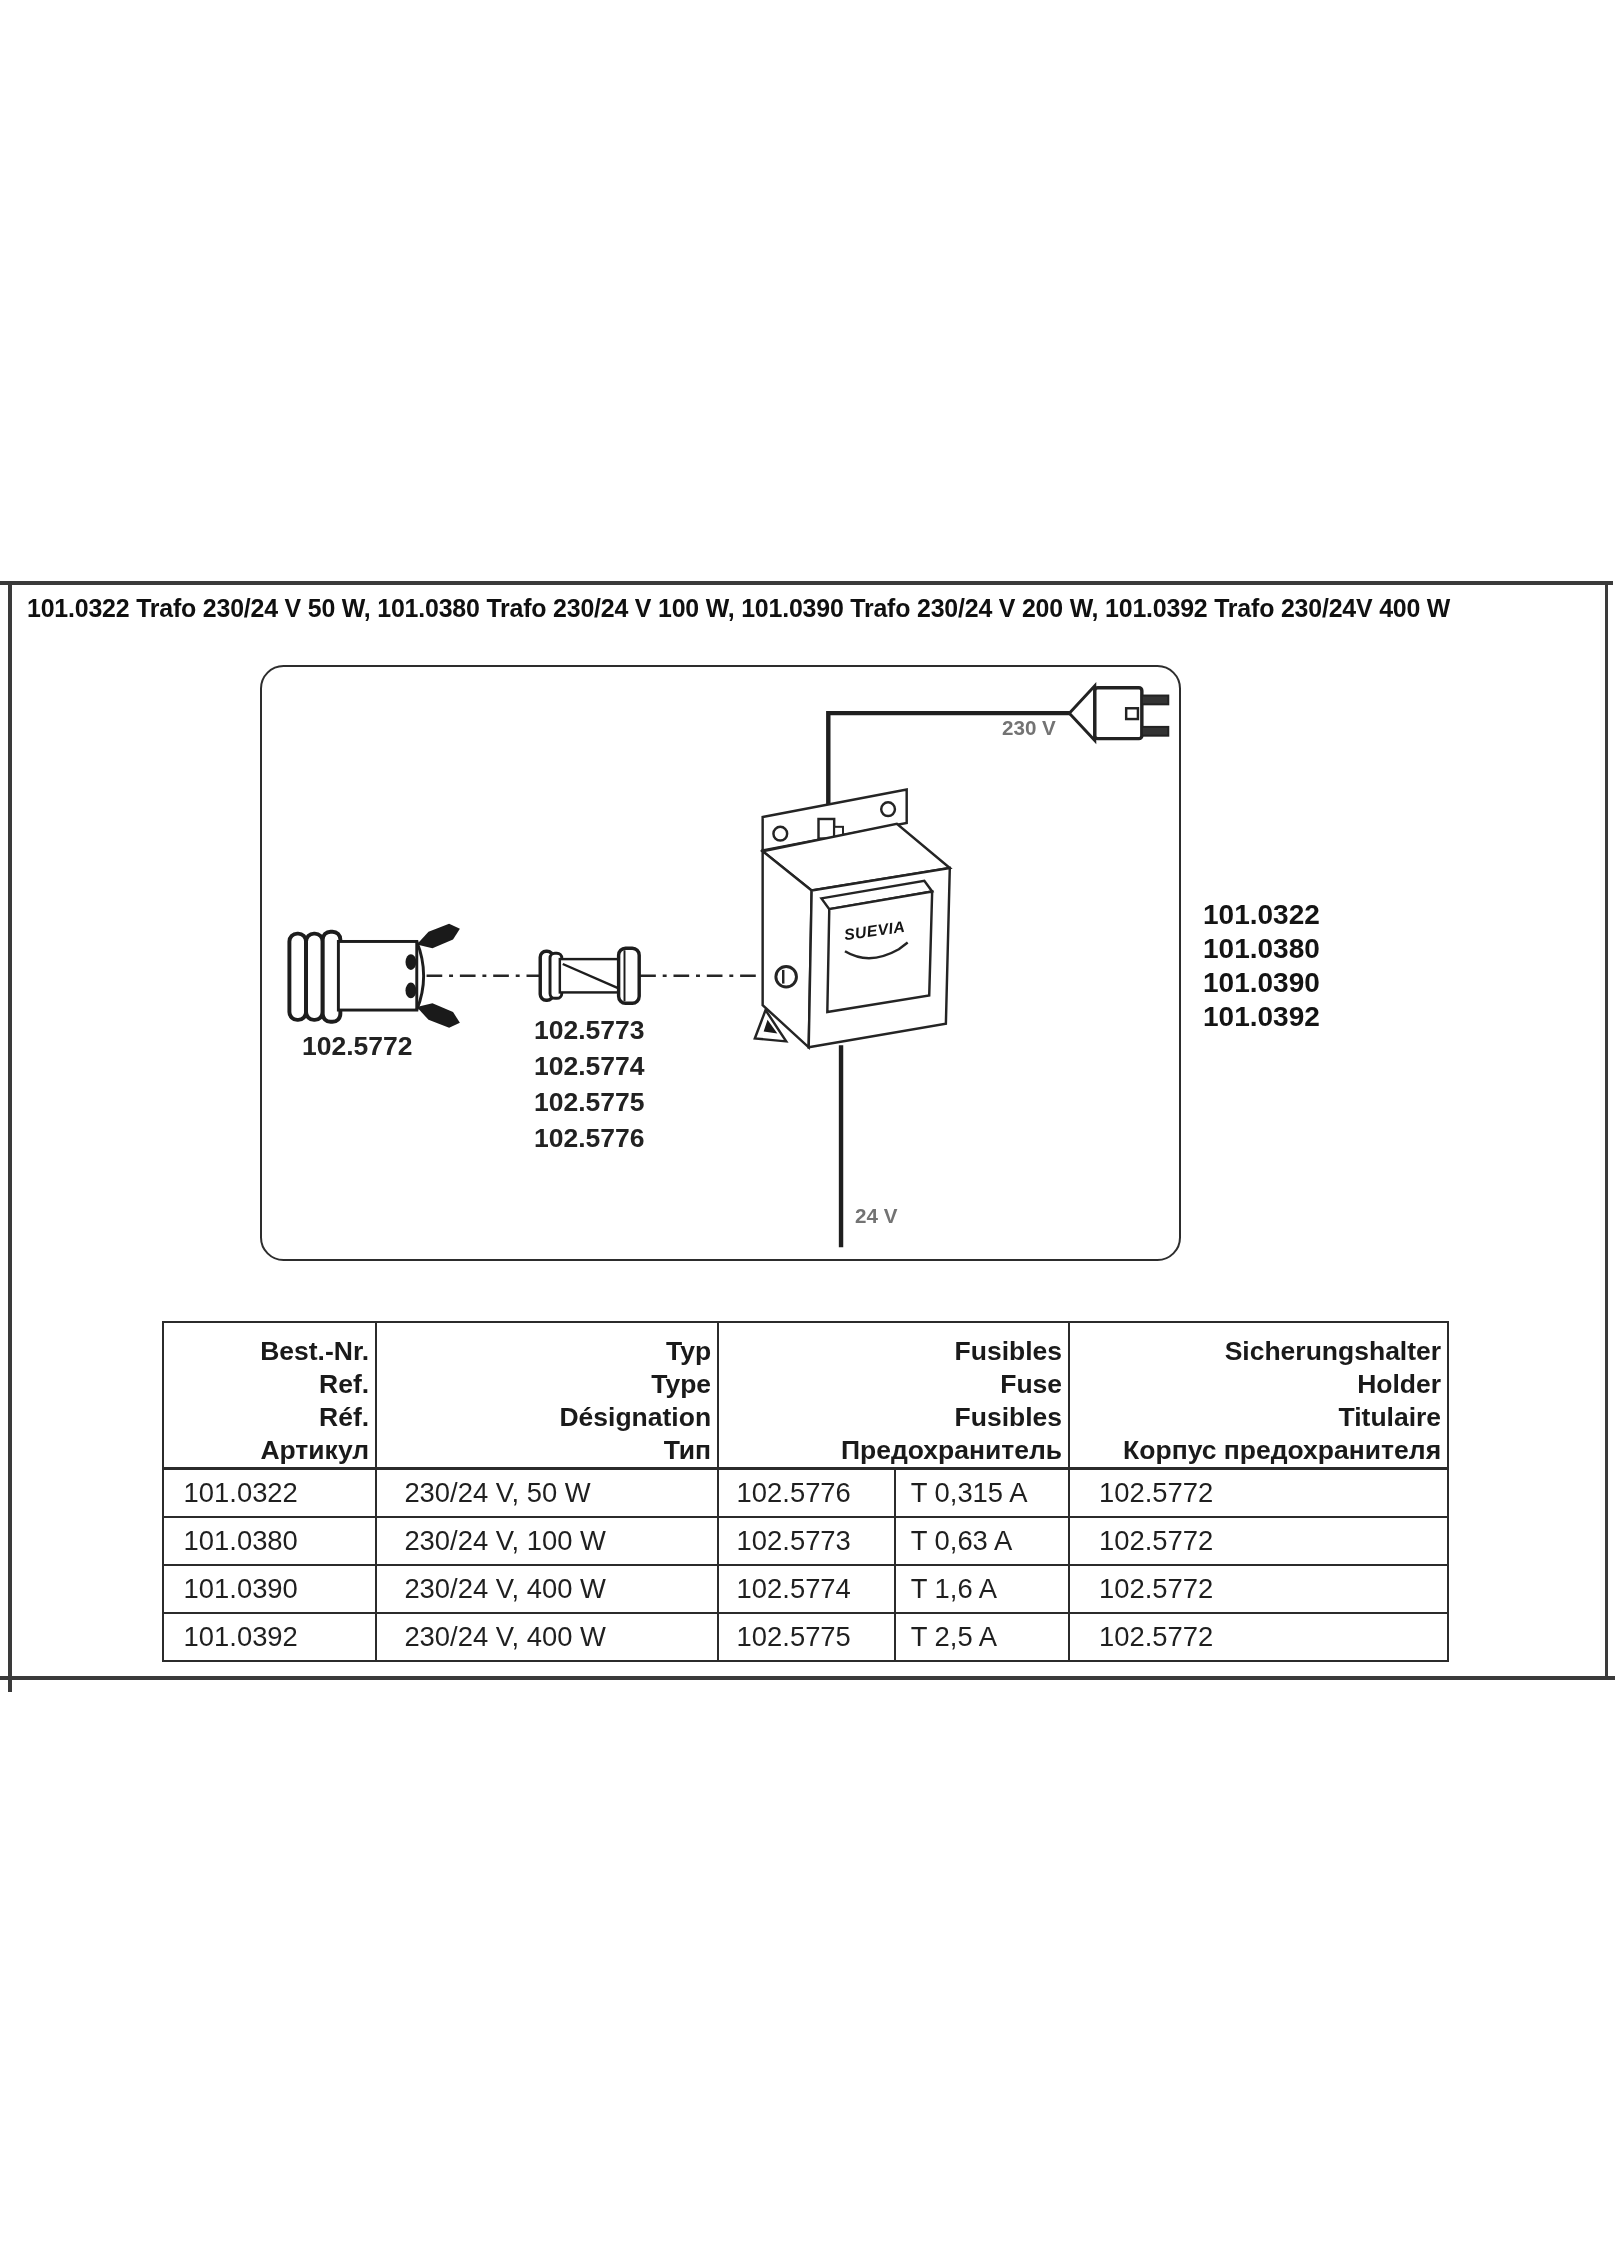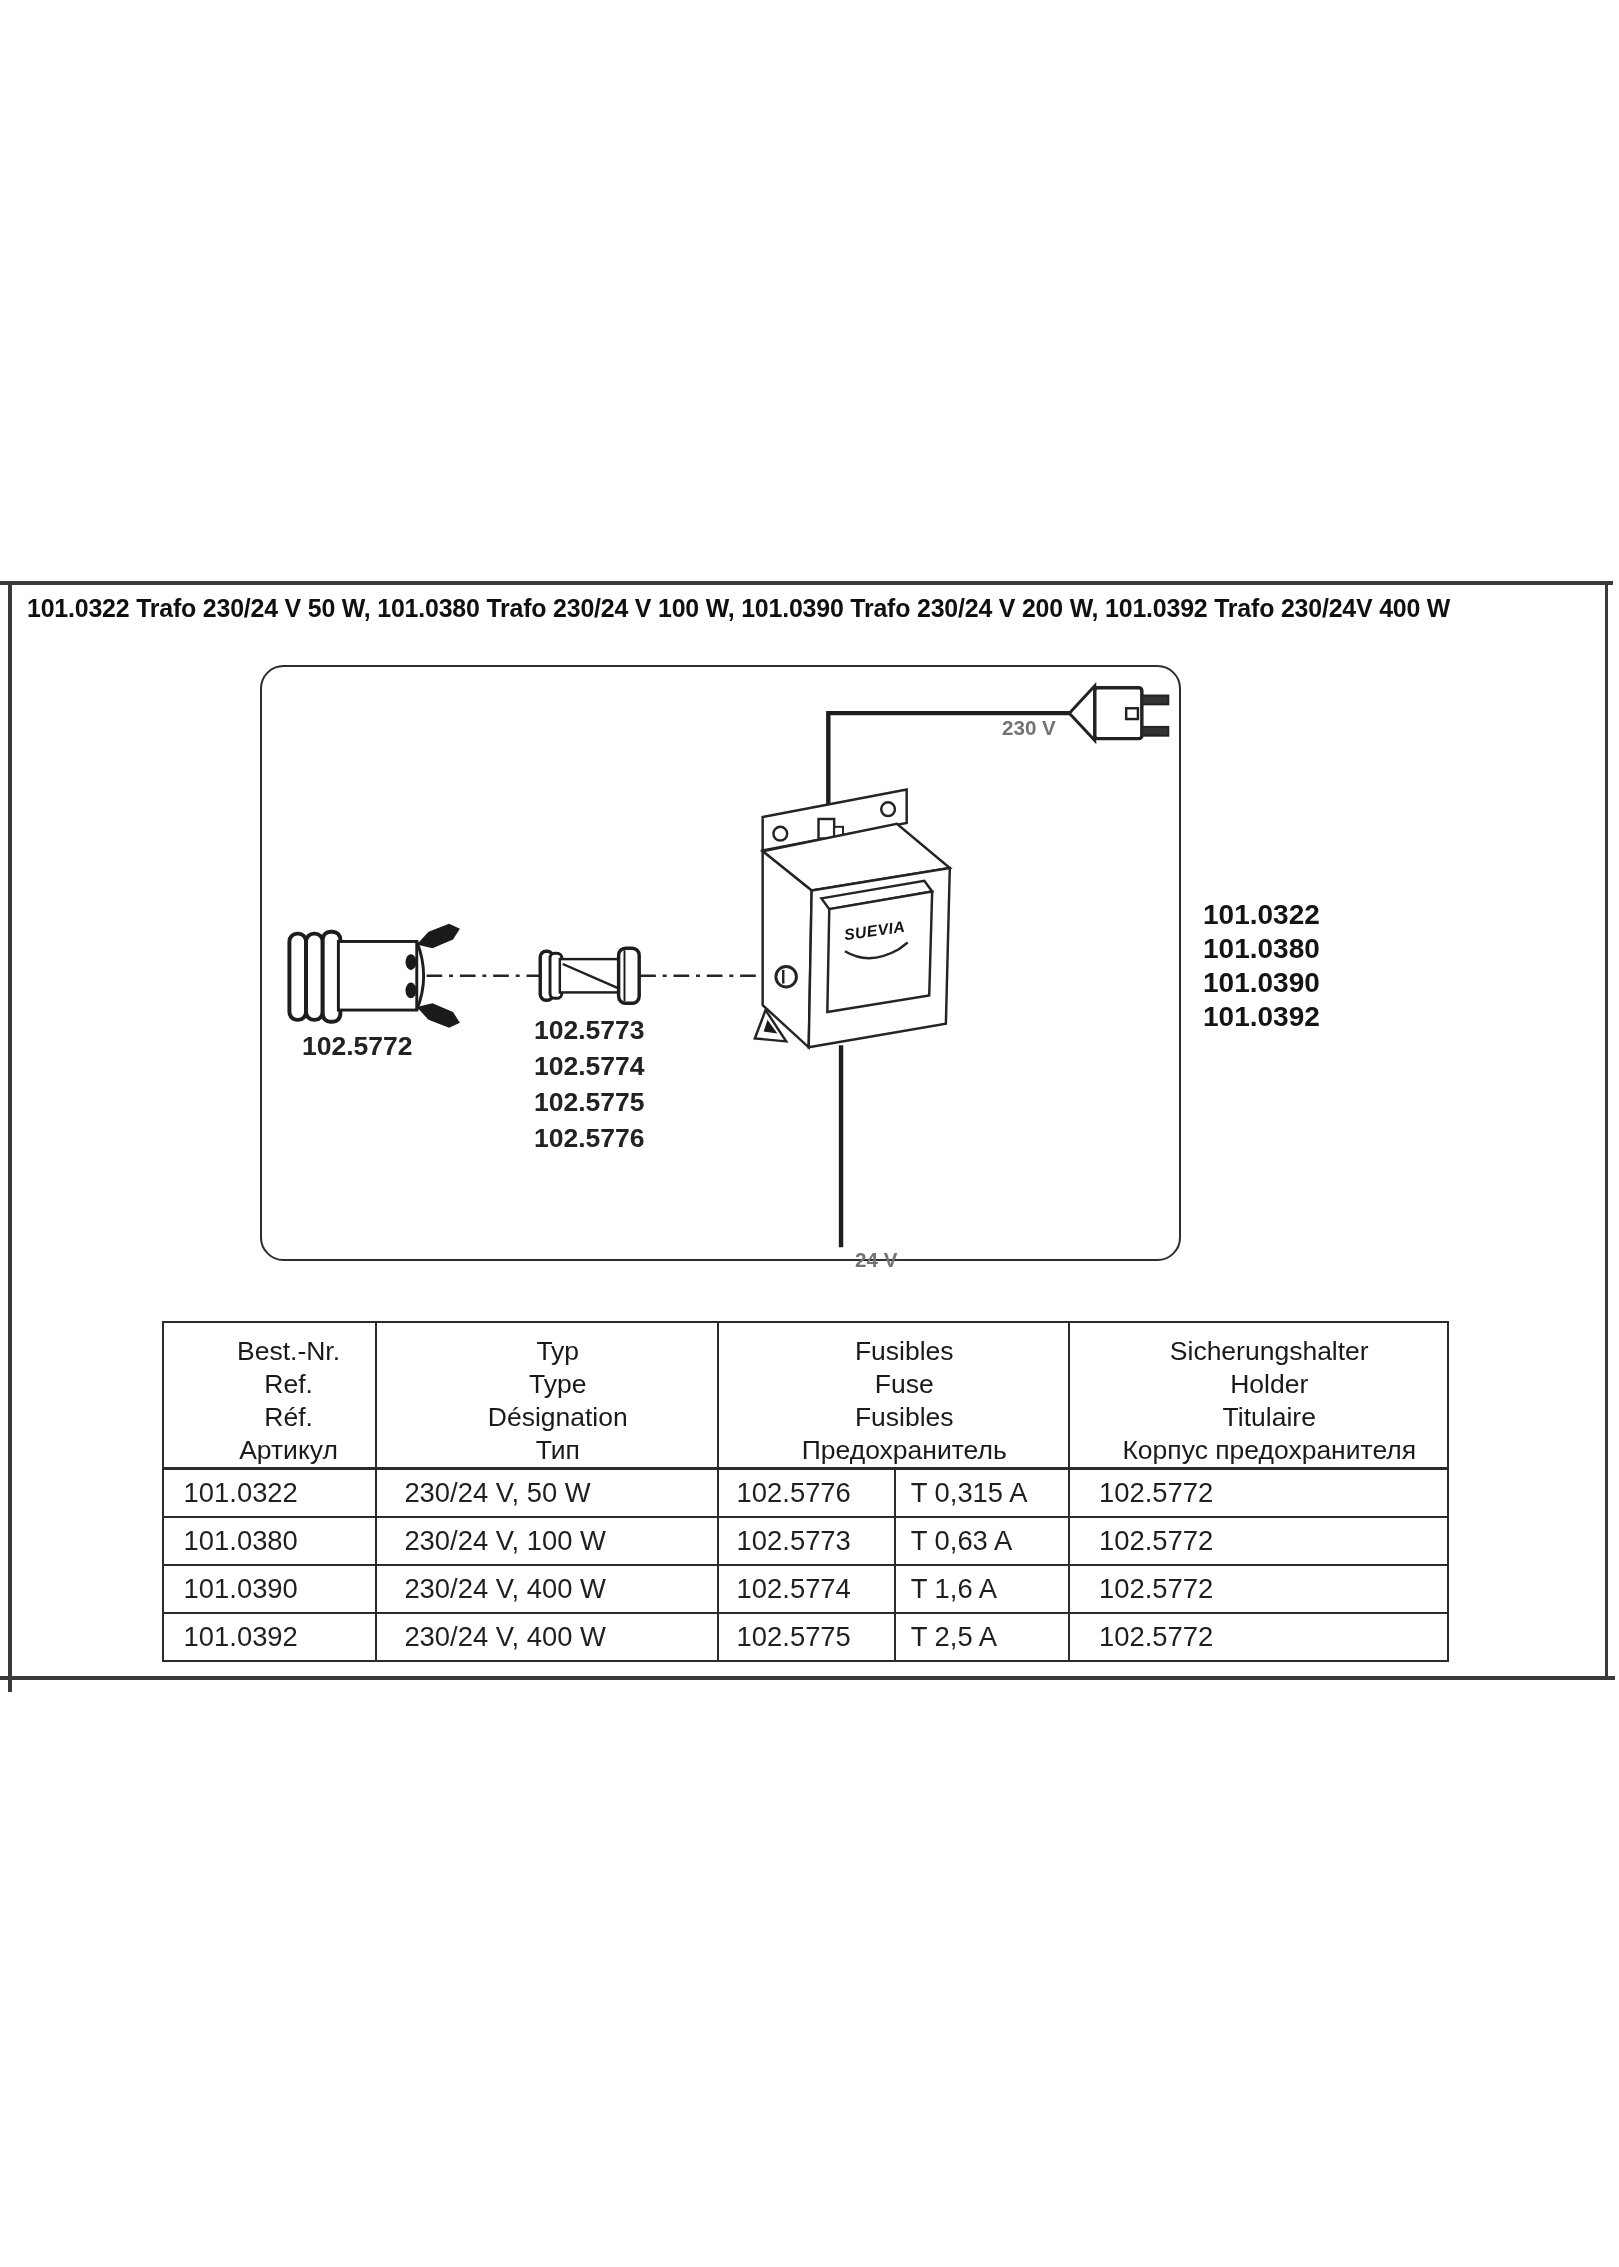--- a/index.html
+++ b/index.html
@@ -24,21 +24,21 @@
   #fuse-list{position:absolute;left:534px;top:1012px;font-weight:700;font-size:26.5px;
              line-height:36px;color:#222;}
   #model-list{position:absolute;left:1203px;top:898px;font-weight:700;font-size:28px;
               line-height:34px;color:#141414;}
   #suevia-logo{position:absolute;left:844px;top:922px;font-size:15.7px;font-style:italic;font-weight:700;
                letter-spacing:0.5px;color:#141414;transform:rotate(-8deg);}
 
   #spec-table{position:absolute;left:162px;top:1321px;border-collapse:collapse;table-layout:fixed;
               background:#fff;}
   #spec-table th,#spec-table td{border:2.9px solid #2b2b2b;overflow:hidden;}
-  #spec-table th{font-size:26.5px;font-weight:400;text-align:center;vertical-align:top;
+  #spec-table th{font-size:26.5px;font-weight:700;text-align:right;vertical-align:top;
                  padding:11.8px 5.9px 0 27.4px;line-height:33px;height:124px;color:#1a1a1a;
                  border-bottom-width:3.9px;}
   #spec-table th.c1{padding-left:44px;}
   #spec-table td{font-size:27.4px;font-weight:400;height:46px;padding:0 3.9px 0 27.4px;color:#1f1f1f;}
   #spec-table td.c1{padding-left:19.6px;}
   #spec-table td.c3a{padding-left:17.6px;}
   #spec-table td.c3b{padding-left:14.7px;border-radius:15px;}
   #spec-table td.c4{padding-left:29px;}
   .hl{display:block;}
 </style>
@@ -119,21 +119,21 @@
       <rect x="286" y="292" width="13" height="50" rx="6" stroke-width="3.5"></rect>
       <rect x="296" y="294" width="12" height="46" rx="5" stroke-width="3"></rect>
       <rect x="306" y="300" width="66" height="34" stroke-width="2.5"></rect>
       <path d="M 309 305 L 366 330" stroke-width="2.5"></path>
       <rect x="366" y="289" width="21" height="56" rx="7" stroke-width="3.5"></rect>
       <path d="M 372 291 V 343" stroke-width="2"></path>
     </g>
   </svg>
 
   <div class="vlabel" style="left:1002px;top:716px">230 V</div>
-  <div class="vlabel" style="left:855px;top:1248px">24 V</div>
+  <div class="vlabel" style="left:855px;top:1204px">24 V</div>
   <div class="dlabel" style="left:302px;top:1031px">102.5772</div>
   <span id="suevia-logo">SUEVIA</span>
 
   <div id="fuse-list">
     <span class="hl">102.5773</span>
     <span class="hl">102.5774</span>
     <span class="hl">102.5775</span>
     <span class="hl">102.5776</span>
   </div>
 

